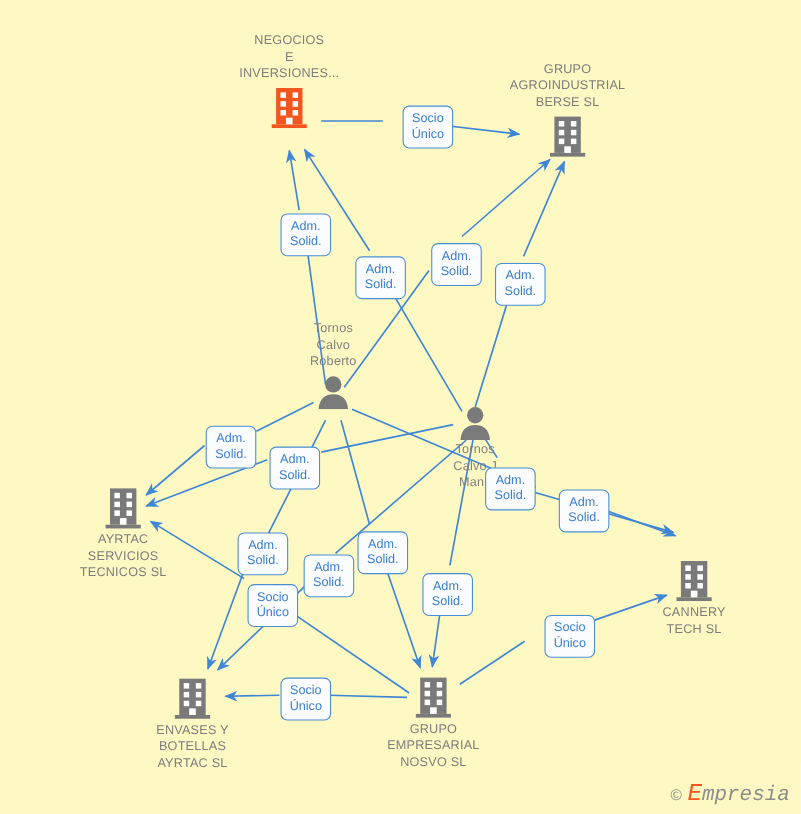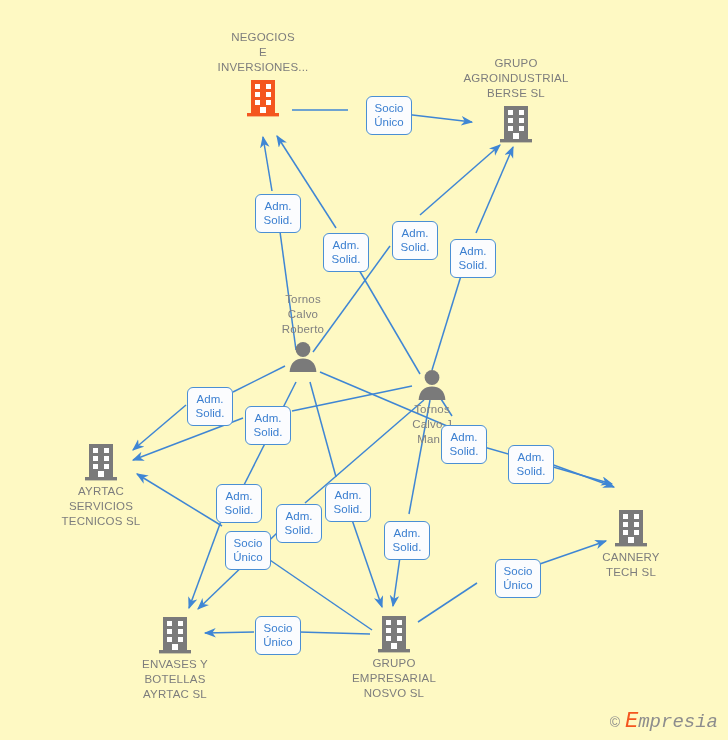--- a/index.html
+++ b/index.html
@@ -183,21 +183,21 @@
 Calvo J
 Manu</div>
     <span class="icon">
       <svg width="32" height="32" viewBox="0 0 32 32">
         <circle cx="16" cy="9.5" r="7.4" fill="#7a7a7a"></circle>
         <path d="M2.6 32 C3.2 22.4 8.8 18.4 16 18.4 C23.2 18.4 28.8 22.4 29.4 32 Z" fill="#7a7a7a"></path>
       </svg>
     </span>
   </div>
 
-  <div class="node company below" style="left:101px;top:442px;">
+  <div class="node company below" style="left:112px;top:442px;">
     <span class="icon">
       <svg width="34" height="40" viewBox="0 0 34 40">
         <rect x="5" y="2" width="24" height="33" fill="#7a7a7a"></rect>
         <rect x="1" y="35" width="32" height="3.4" fill="#7a7a7a"></rect>
         <g fill="#ffffff">
           <rect x="9" y="6" width="5" height="5"></rect>
             <rect x="20" y="6" width="5" height="5"></rect>
           <rect x="9" y="14" width="5" height="5"></rect>
             <rect x="20" y="14" width="5" height="5"></rect>
           <rect x="9" y="22" width="5" height="5"></rect>

